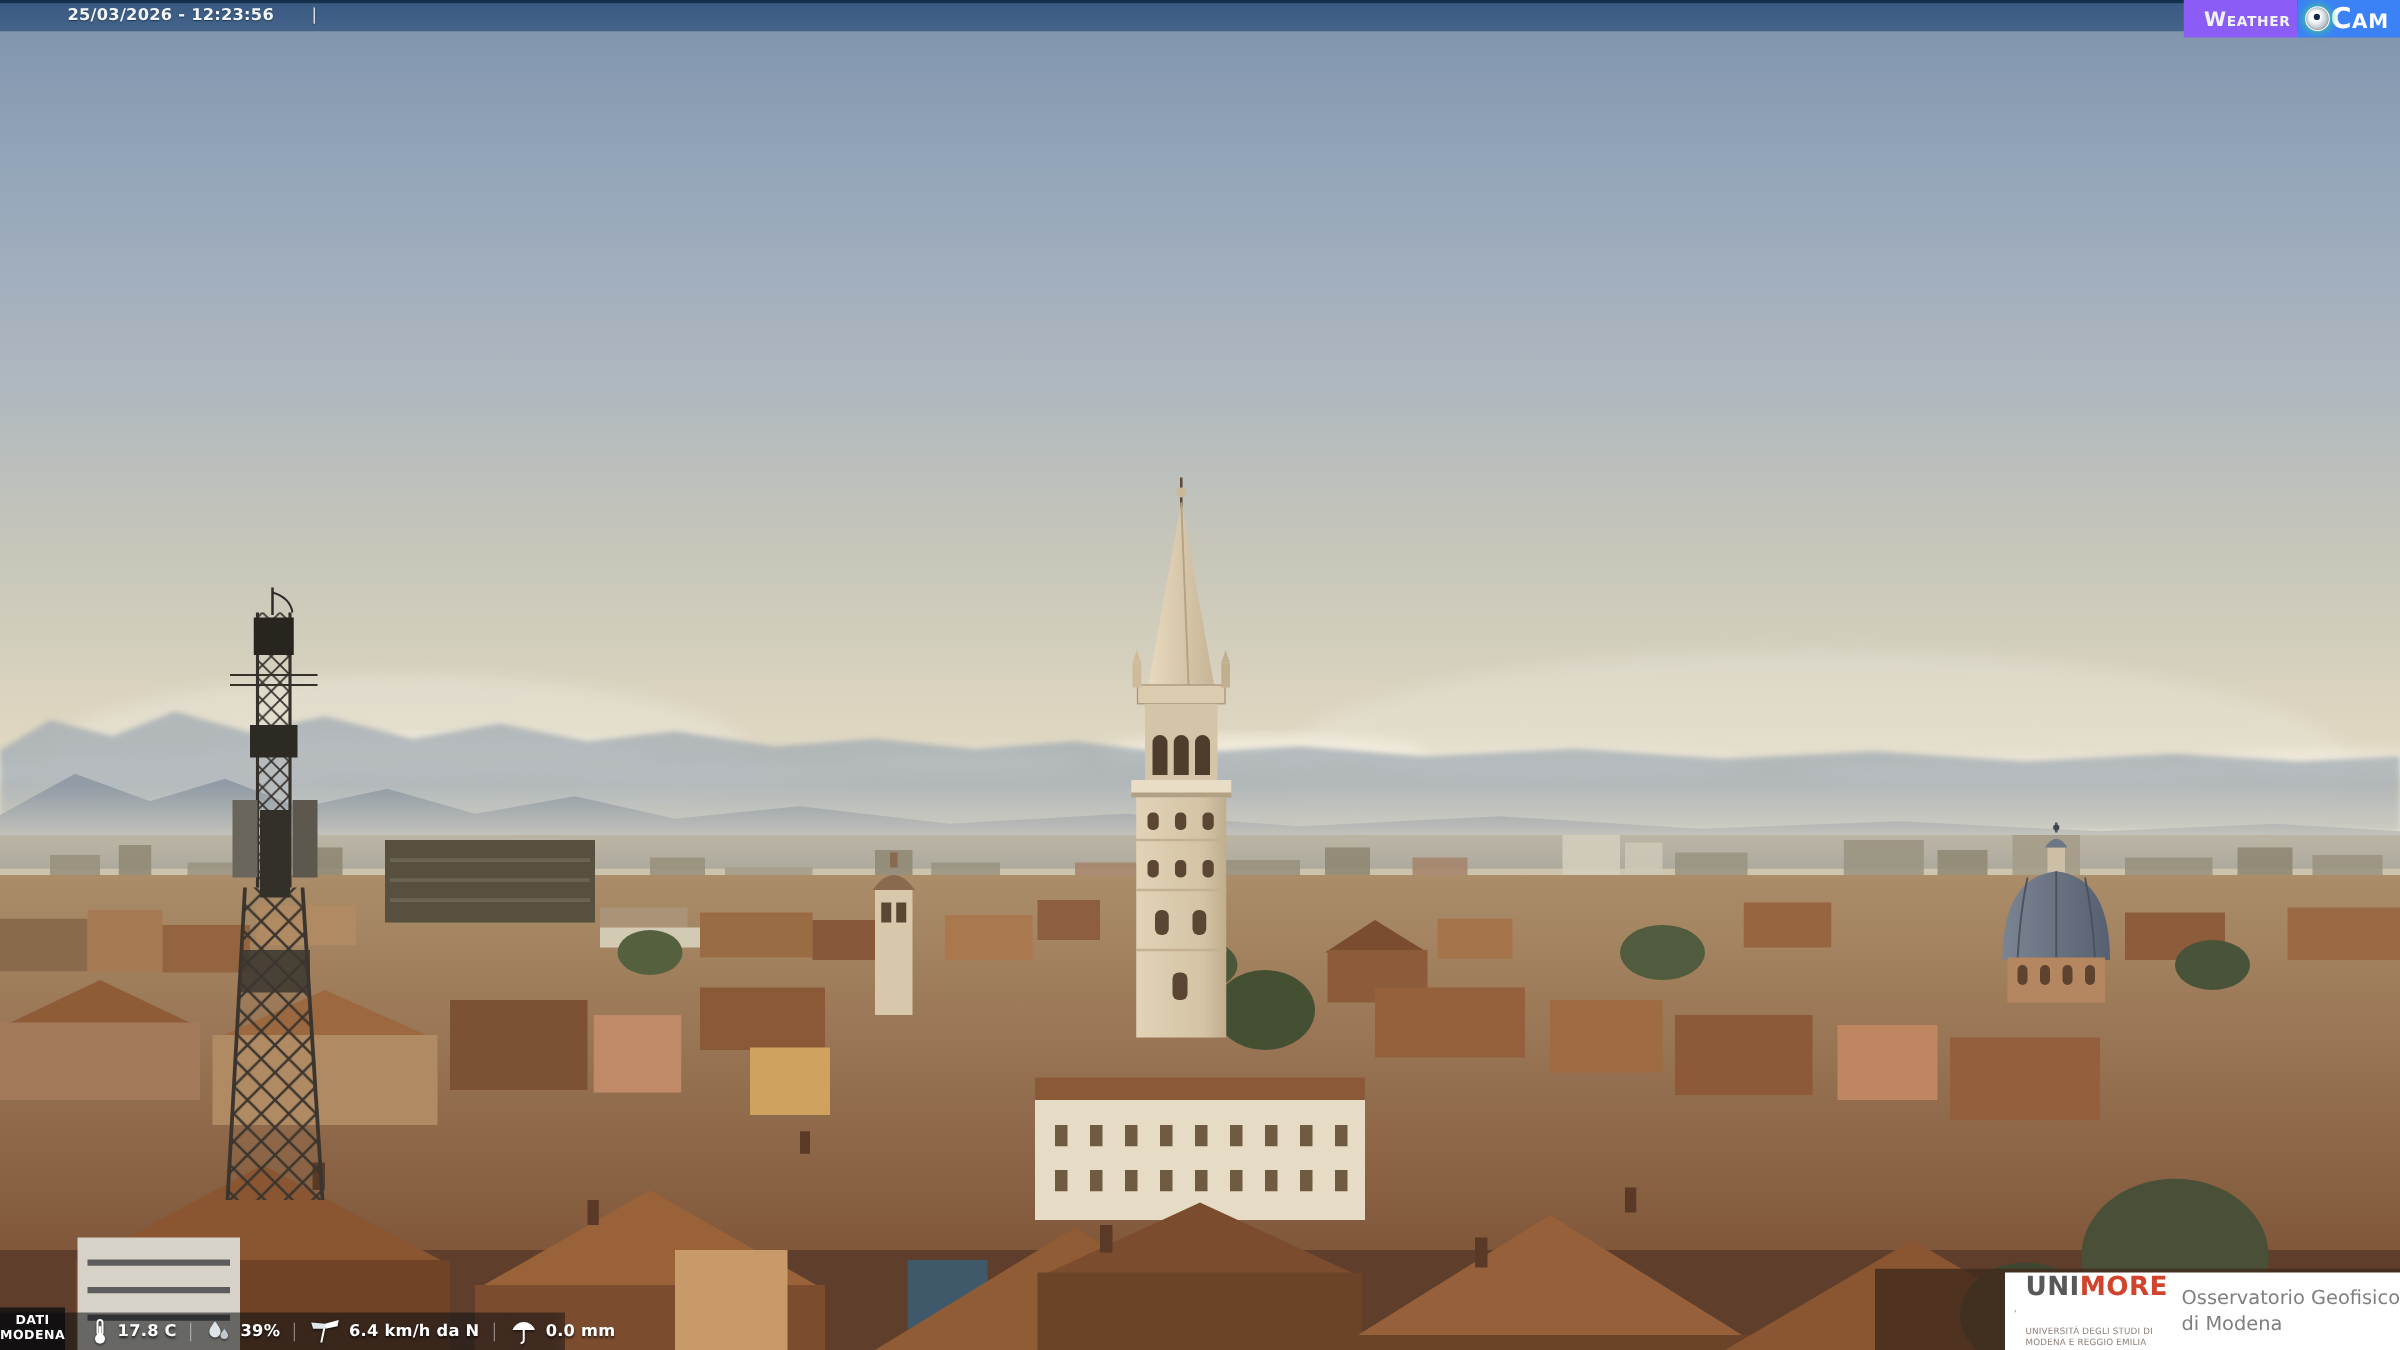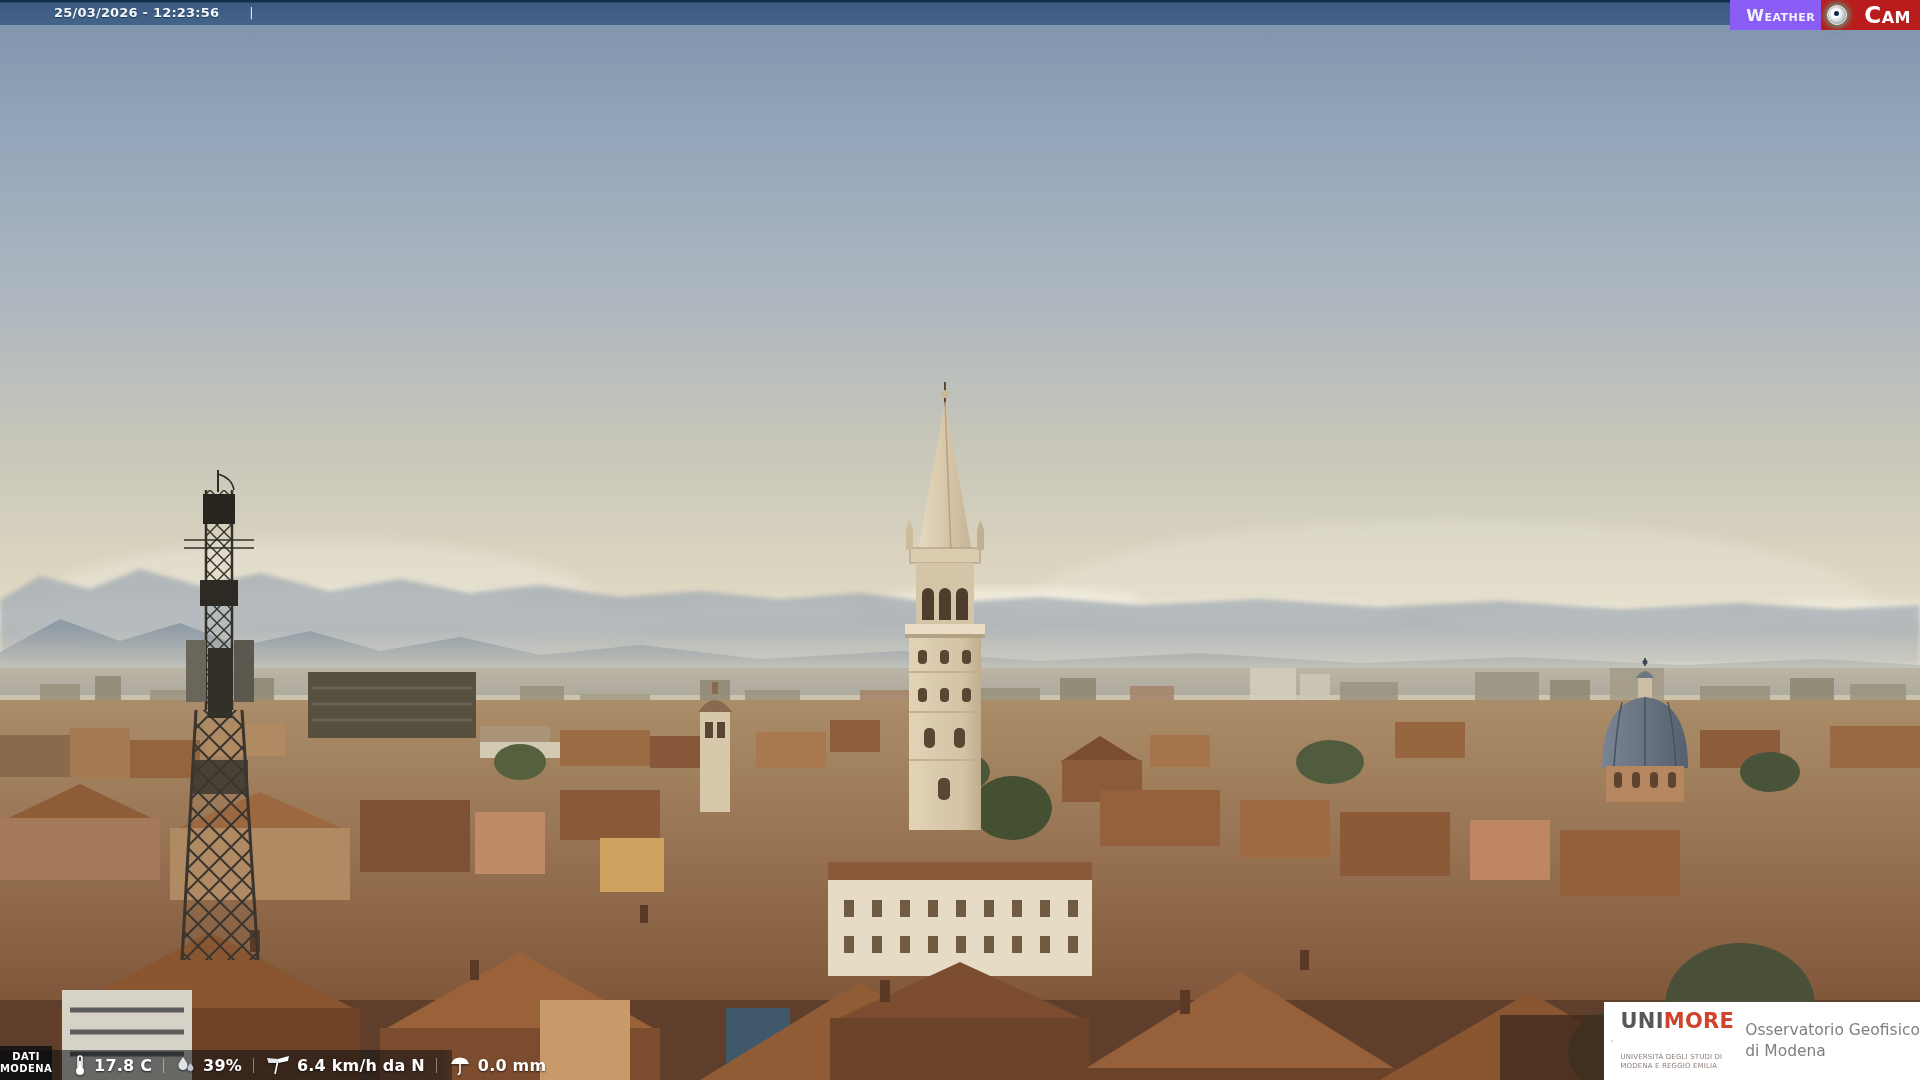--- a/index.html
+++ b/index.html
@@ -21,50 +21,50 @@
   .topbar .bar-sep{margin:0 30px;font-weight:400;opacity:.9;}
   .topbar .title{white-space:nowrap;}
 
   
   .weathercam{
     position:absolute;top:0;right:0;height:30px;z-index:31;
     display:flex;align-items:stretch;
   }
   .wc-left{background:#8b5cf6;display:flex;align-items:center;padding:0 6px 0 16px;}
   .wc-weather{font-variant:small-caps;font-size:16px;font-weight:600;color:#eef3f8;letter-spacing:.5px;}
-  .wc-right{background:#b91c1c;display:flex;align-items:center;gap:17px;padding:0 9px 0 6px;}
+  .wc-right{background:#3b82f6;display:flex;align-items:center;gap:0;padding:0 9px 0 6px;}
   .wc-lens{width:18px;height:18px;border-radius:50%;
     background:radial-gradient(circle at 40% 40%, #ffffff 0 25%, #c9d2d8 55%, #8d979e 100%);
     border:1.5px solid #f2f6f4;position:relative;
     box-shadow:0 0 6px 2px rgba(64,195,150,.85), inset 0 0 2px rgba(0,0,0,.4);}
   .wc-lens::after{content:"";position:absolute;left:5.2px;top:5.2px;width:5px;height:5px;border-radius:50%;background:#14294a;}
   .wc-cam{font-variant:small-caps;font-size:23px;font-weight:700;color:#ffffff;letter-spacing:.5px;}
 
   
   .bottombar{
     position:absolute;left:0;bottom:0;height:30px;width:452px;z-index:30;
     display:flex;align-items:center;
     background:linear-gradient(to right, rgba(13,15,19,.55) 0px, rgba(13,15,19,.55) 440px, rgba(13,15,19,0) 520px);
   }
   .meteo-label{
     width:58px;height:34px;margin-top:-4px;align-self:flex-start;
     background:rgba(7,9,13,.74);
     display:flex;flex-direction:column;align-items:center;justify-content:center;
     color:#fff;font-size:10px;font-weight:700;letter-spacing:.4px;line-height:1.2;
   }
   .readings{display:flex;align-items:center;gap:11px;padding-left:20px;
-    color:#fff;font-weight:700;font-size:16px;letter-spacing:.2px;
+    color:#fff;font-weight:700;font-size:13px;letter-spacing:.2px;
     text-shadow:0 1px 2px rgba(0,0,0,.7);}
   .reading{display:flex;align-items:center;gap:6px;white-space:nowrap;}
   .reading svg{filter:drop-shadow(0 1px 1px rgba(0,0,0,.6));}
   .rsep{width:1px;height:15px;background:rgba(255,255,255,.42);}
 
   
   .unibox{
-    position:absolute;right:0;bottom:0;width:316px;height:78px;background:#ffffff;z-index:32;
+    position:absolute;right:0;bottom:0;width:316px;height:62px;background:#ffffff;z-index:32;
     display:flex;align-items:center;gap:7px;padding-left:7px;box-sizing:border-box;
   }
   .uni-text{display:flex;flex-direction:column;justify-content:center;}
   .uni-word{font-size:21px;font-weight:700;line-height:1;letter-spacing:.3px;}
   .uni-word .uni{color:#58585a;}
   .uni-word .more{color:#d0432c;}
   .uni-sub{font-size:7px;color:#8d7f77;letter-spacing:.15px;line-height:1.3;margin-top:21px;white-space:nowrap;}
   .org{font-size:15.5px;color:#7f7f7f;line-height:1.35;margin-left:4px;white-space:nowrap;}
 </style>
 </head>

